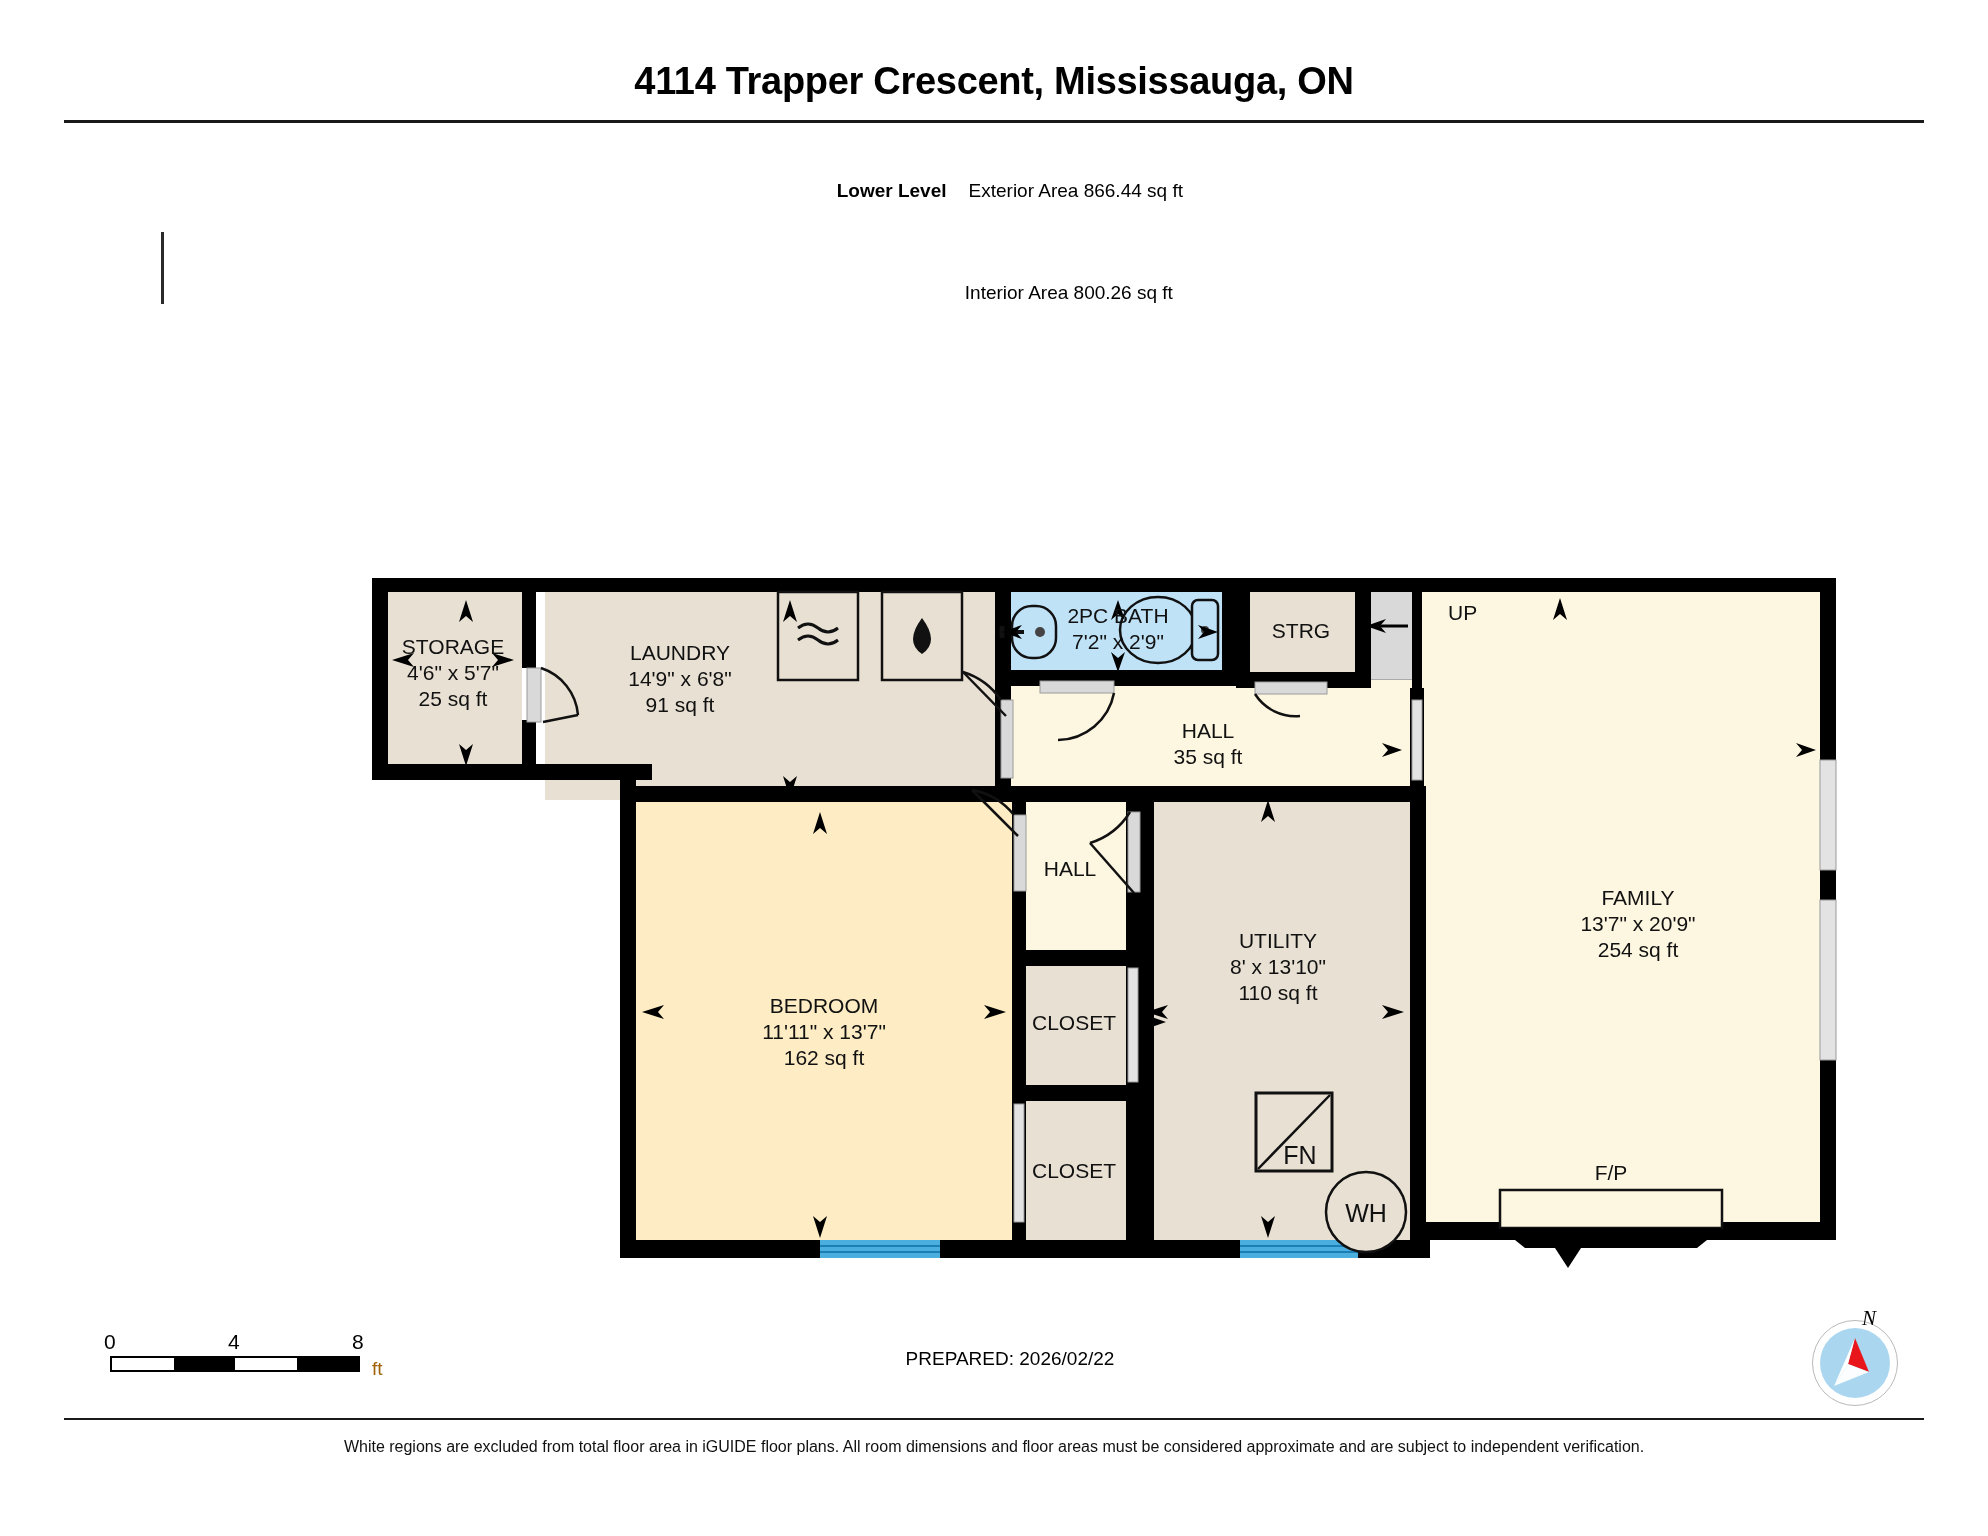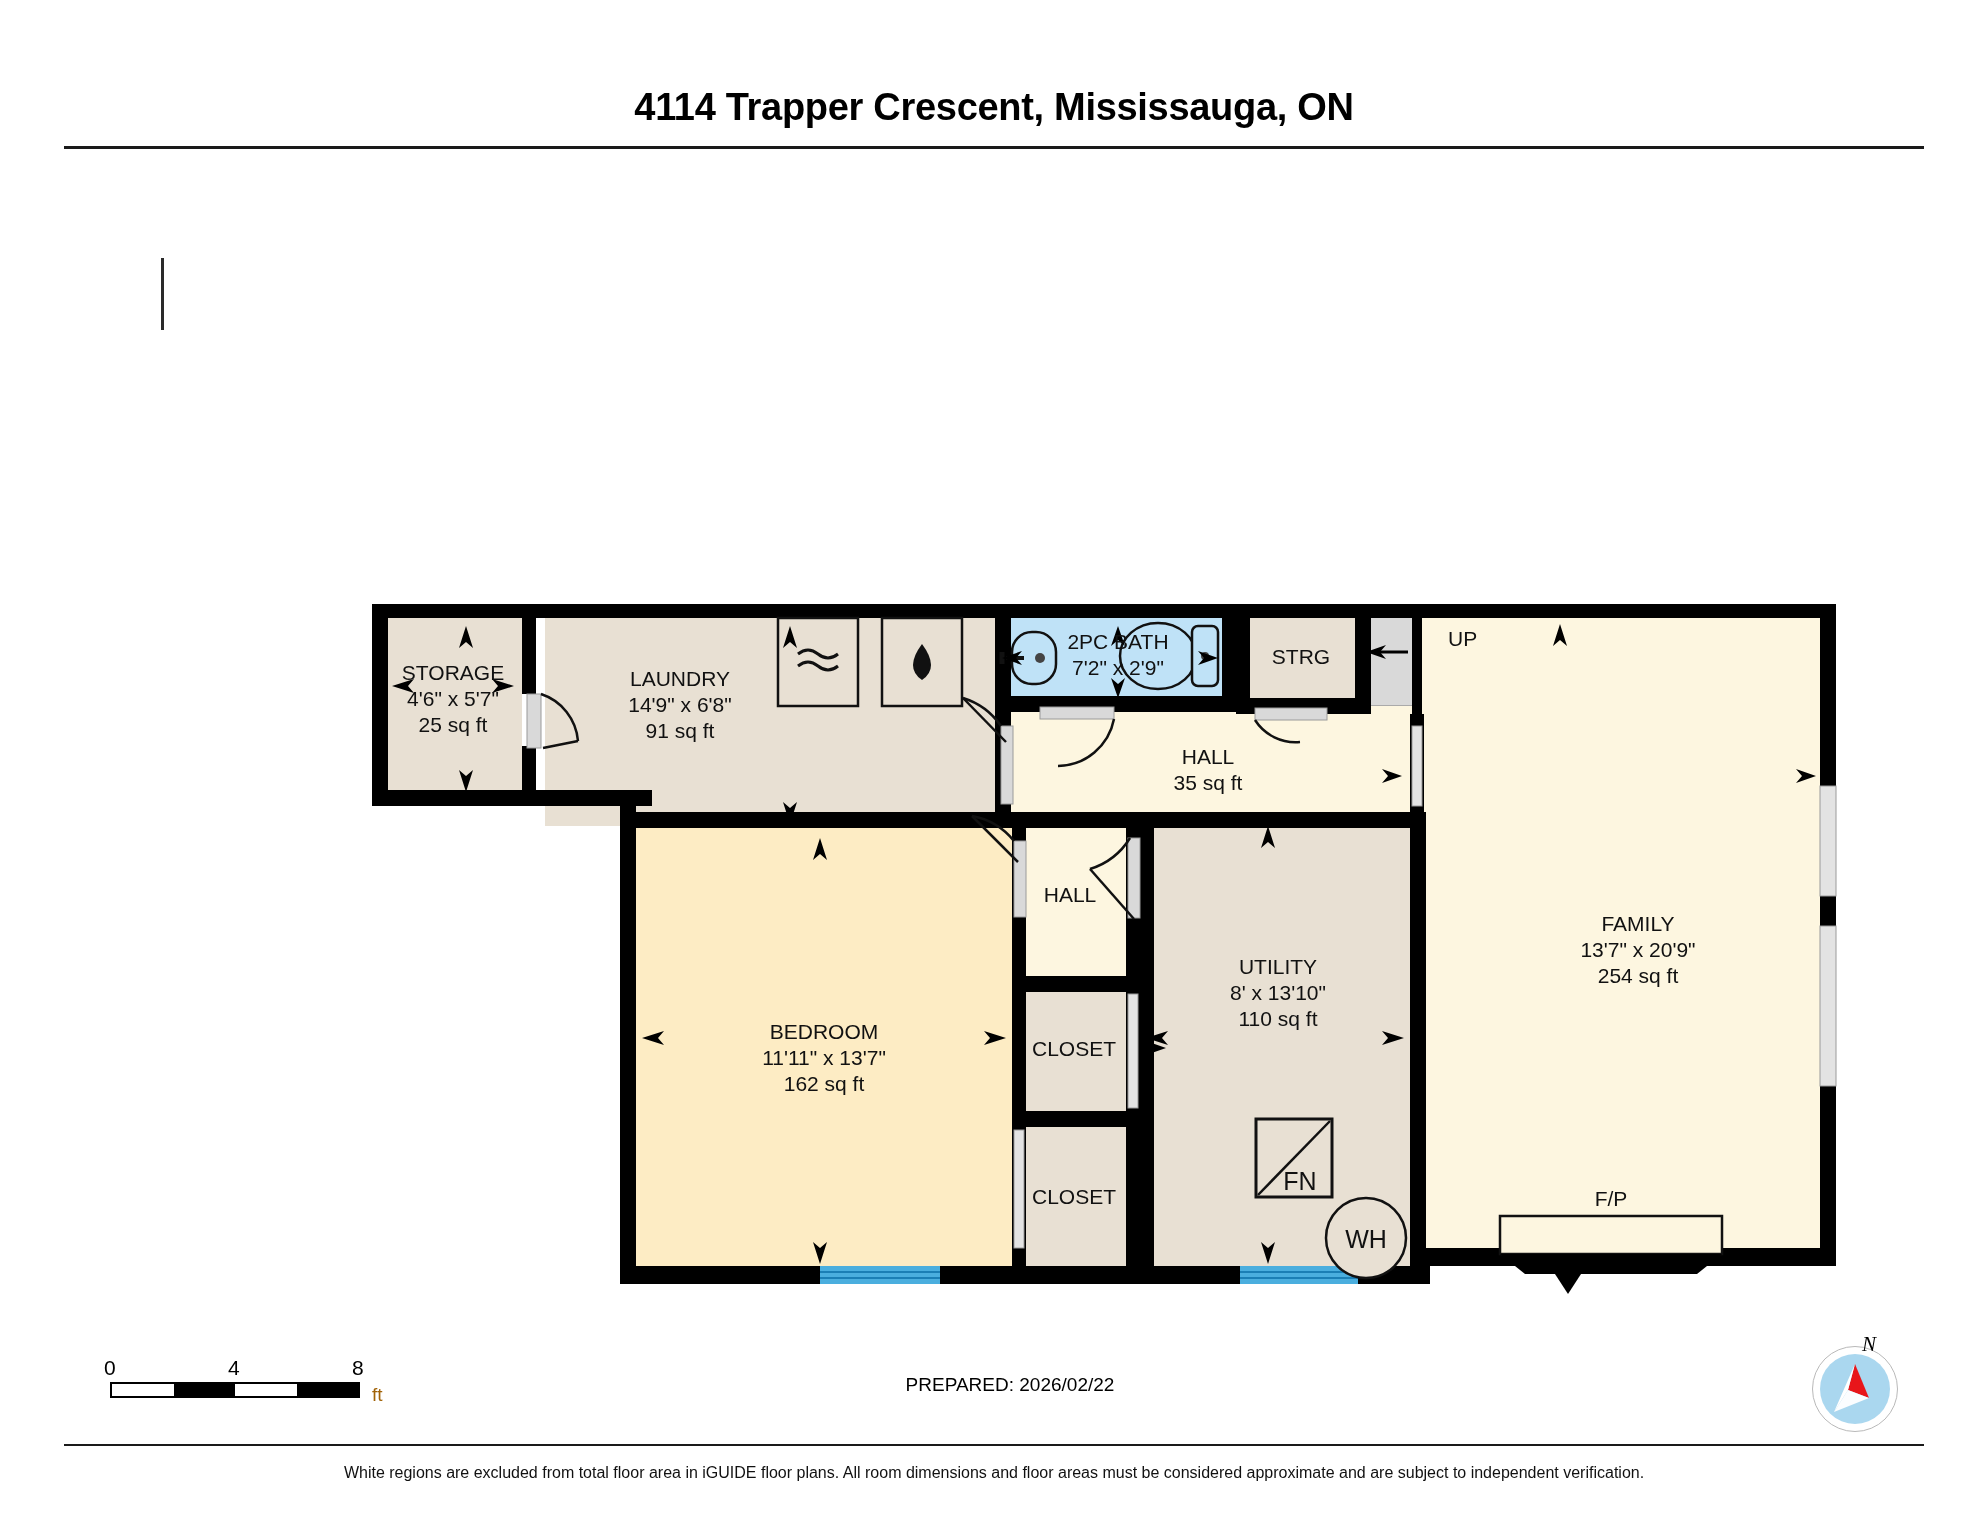--- a/index.html
+++ b/index.html
@@ -2,21 +2,21 @@
 <html><head>
 <meta charset="utf-8">
 <style>
   * { box-sizing: border-box; margin: 0; padding: 0; }
   html, body {
     width: 1988px; height: 1536px;
     background: #ffffff;
     font-family: "Liberation Sans", sans-serif;
     overflow: hidden;
   }
-  #page { position: relative; width: 1988px; height: 1136px; background:#fff;margin-top:26px; }
+  #page { position: relative; width: 1988px; height: 1136px; background:#fff; }
 
   
   .title {
     position: absolute; left:0; top: 60px; width: 1988px;
     text-align: center;
     font-size: 38px; font-weight: bold; color: #000;
     letter-spacing: -0.3px;
   }
   .title-rule {
     position: absolute; left: 64px; top: 120px; width: 1860px; height: 3px;
@@ -77,20 +77,28 @@
   }
 </style>
 </head>
 <body>
 
 <div id="page">
 
   <div class="title">4114 Trapper Crescent, Mississauga, ON</div>
   <div class="title-rule"></div>
 
+  <div class="subhead">
+    <span class="row">
+      <span class="lvl">Lower Level</span><span class="sp"></span><span>Exterior Area 866.44 sq ft</span>
+    </span>
+    <span class="row">
+      <span class="sp" style="width:118px"></span><span>Interior Area 800.26 sq ft</span>
+    </span>
+  </div>
 
   <div class="stray-tick"></div>
 
   <svg id="plan" viewBox="0 0 1988 1536">
     <defs>
       <g id="arrowUp">
           <path d="M0,0 L-7,20 L0,13 L7,20 Z" fill="#000"></path>
         </g>
     </defs>
 

